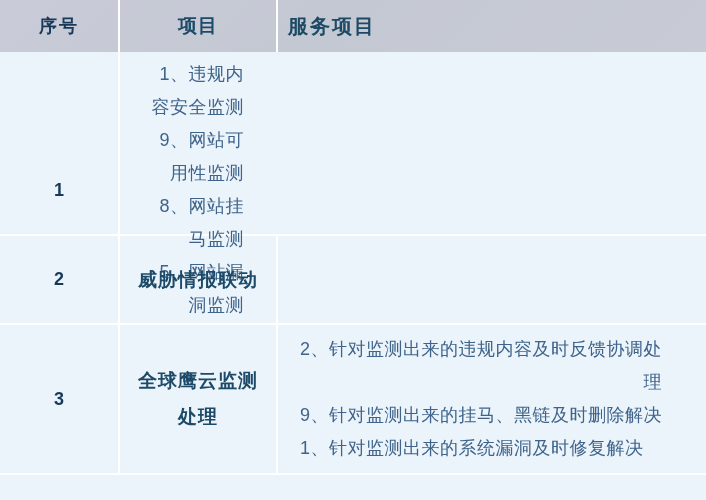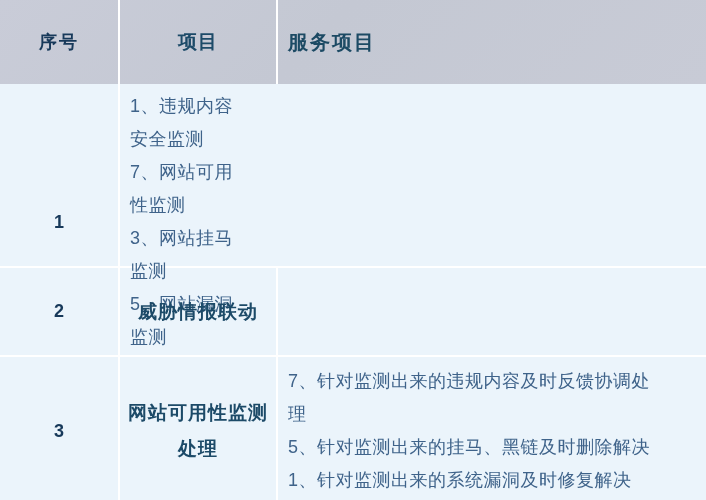--- a/index.html
+++ b/index.html
@@ -28,21 +28,21 @@
     display: flex;
     align-items: center;
     justify-content: center;
   }
   .cell.col-index,
   .cell.col-project {
     border-right: 2px solid #ffffff;
   }
   
   .header-row {
-    height: 84px;
+    height: 52px;
     background: linear-gradient(135deg, #c9ccd8 0%, #c4c8d3 45%, #c8cbd6 100%);
   }
   .header-row .cell {
     color: #1c4a64;
     font-size: 20px;
     font-weight: bold;
     letter-spacing: 2px;
   }
   
   .body-row {
@@ -66,57 +66,59 @@
     line-height: 36px;
     letter-spacing: 1px;
     white-space: pre-line;
     padding: 0 6px;
   }
   .cell.col-services {
     flex-direction: column;
     align-items: flex-start;
     justify-content: center;
     padding: 6px 34px 6px 10px;
+    text-align: right;
   }
   .service-line {
     color: #3f638a;
     font-size: 18px;
     line-height: 33px;
     white-space: pre-line;
     letter-spacing: 0.5px;
+    margin-left: 12px;
   }
 </style>
 </head>
 <body>
 
 <div class="table">
   <div class="row header-row">
     <div class="cell col-index">序号</div>
     <div class="cell col-project">项目</div>
     <div class="cell col-services">服务项目</div>
   </div>
   <div id="tbody">
       <div class="row body-row">
         <div class="cell col-index">1</div>
         <div class="cell col-services">
           <div class="service-line">1、违规内容安全监测</div>
-          <div class="service-line">7、网站可用性监测</div>
-          <div class="service-line">3、网站挂马监测</div>
+          <div class="service-line">9、网站可用性监测</div>
+          <div class="service-line">8、网站挂马监测</div>
           <div class="service-line">5、网站漏洞监测</div>
         </div>
       </div>
       <div class="row body-row">
         <div class="cell col-index">2</div>
         <div class="cell col-project">威胁情报联动</div>
       </div>
       <div class="row body-row">
         <div class="cell col-index">3</div>
-        <div class="cell col-project">网站可用性监测
+        <div class="cell col-project">全球鹰云监测
 处理</div>
         <div class="cell col-services">
-          <div class="service-line">7、针对监测出来的违规内容及时反馈协调处
+          <div class="service-line">2、针对监测出来的违规内容及时反馈协调处
 理</div>
-          <div class="service-line">5、针对监测出来的挂马、黑链及时删除解决</div>
+          <div class="service-line">9、针对监测出来的挂马、黑链及时删除解决</div>
           <div class="service-line">1、针对监测出来的系统漏洞及时修复解决</div>
         </div>
       </div>
     </div>
 </div>
 
 </body></html>

